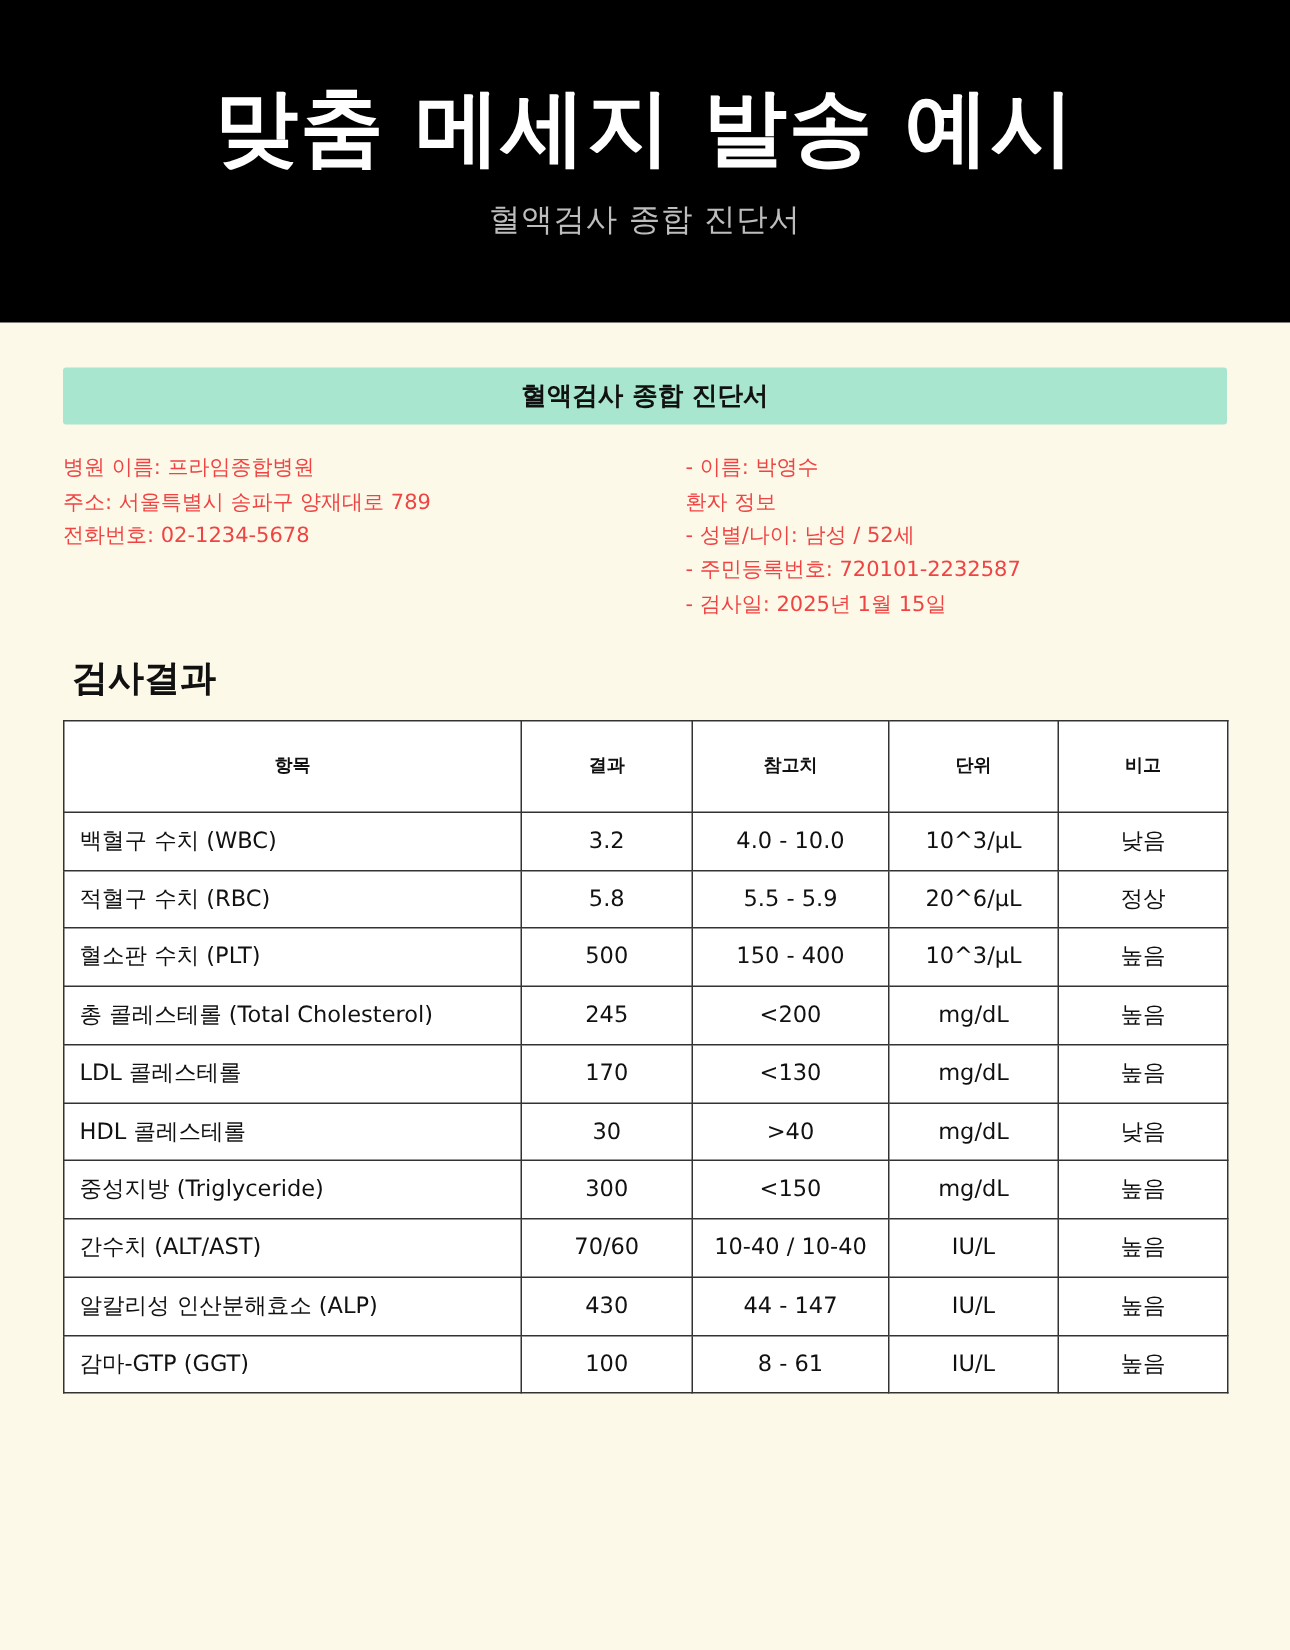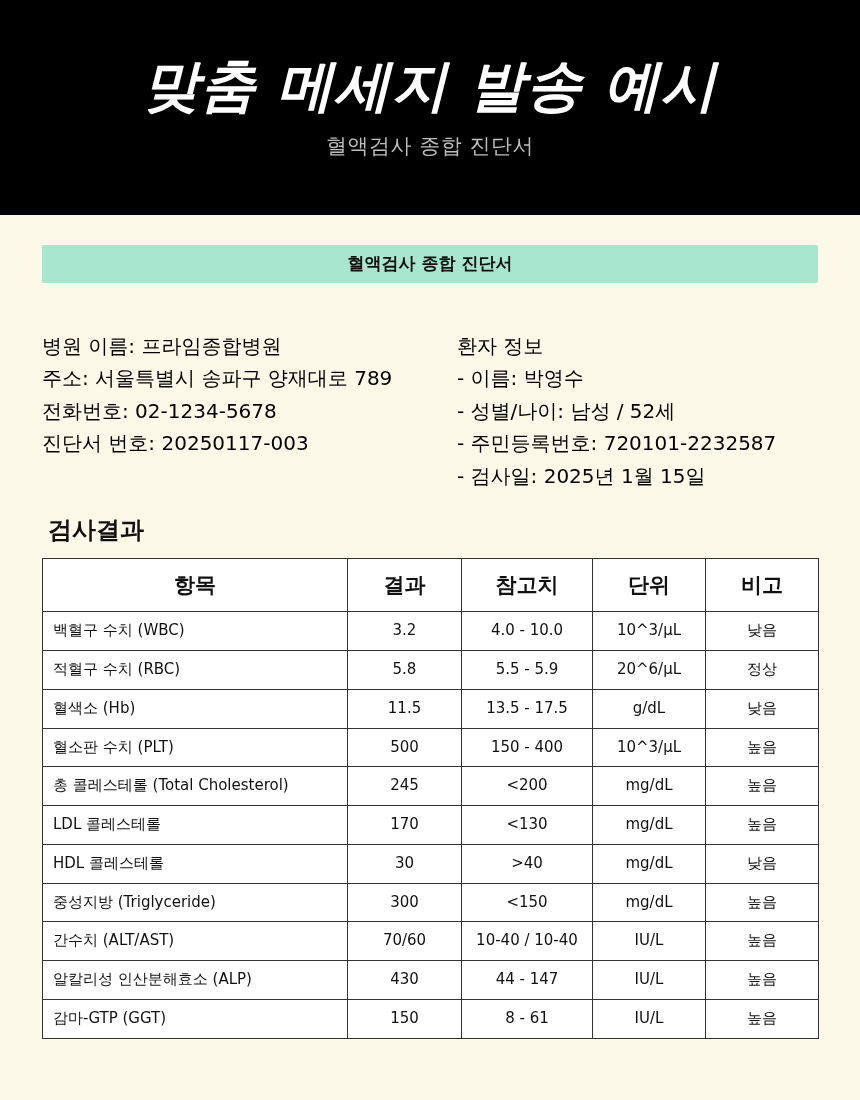--- a/index.html
+++ b/index.html
@@ -26,21 +26,20 @@
     justify-content: center;
   }
   .banner-title {
     color: #ffffff;
     font-size: 56px;
     font-weight: 700;
     letter-spacing: 1px;
     line-height: 1.1;
     margin: 0 0 16px 0;
     text-align: right;
-    font-style: italic;
   }
   .banner-subtitle {
     color: #bdbdbd;
     font-size: 21px;
     font-weight: 400;
     margin: 0;
     text-align: center;
     letter-spacing: 0.5px;
   }
 
@@ -57,24 +56,23 @@
     color: #111;
     padding: 7px 0 8px 0;
     border-radius: 2px;
   }
 
   .info-row {
     display: flex;
     margin-top: 18px;
   }
   .info-col {
-    font-size: 20px;
+    font-size: 14px;
     line-height: 1.62;
-    color: #000000;
-    margin-top: 29px;
+    color: #ef4444;
   }
   .info-col.left { width: 415px; }
   .info-col.right { flex: 1; }
   .info-col div { white-space: nowrap; }
 
   .section-title {
     font-size: 24px;
     font-weight: 700;
     color: #111;
     margin: 22px 0 12px 6px;
@@ -92,23 +90,23 @@
     border: 1px solid #333;
     font-size: 15px;
     color: #111;
     padding: 8px 6px;
     text-align: center;
     vertical-align: middle;
     line-height: 1.45;
   }
   table.results th {
     font-weight: 700;
-    font-size: 21px;
+    font-size: 12px;
     background: #ffffff;
-    padding: 11px 6px;
+    padding: 21px 6px;
   }
   table.results td.item {
     text-align: left;
     padding-left: 10px;
     margin-top: 22px;
   }
   col.c-item   { width: 305px; }
   col.c-result { width: 114px; }
   col.c-ref    { width: 131px; }
   col.c-unit   { width: 113px; }
@@ -124,25 +122,24 @@
 
 <div class="doc">
 
   <div class="doc-title-bar">혈액검사 종합 진단서</div>
 
   <div class="info-row">
     <div class="info-col left">
       <div>병원 이름: 프라임종합병원</div>
       <div>주소: 서울특별시 송파구 양재대로 789</div>
       <div>전화번호: 02-1234-5678</div>
-      <div>진단서 번호: 20250117-003</div>
     </div>
     <div class="info-col right">
+      <div>- 이름: 박영수</div>
       <div>환자 정보</div>
-      <div>- 이름: 박영수</div>
       <div>- 성별/나이: 남성 / 52세</div>
       <div>- 주민등록번호: 720101-2232587</div>
       <div>- 검사일: 2025년 1월 15일</div>
     </div>
   </div>
 
   <div class="section-title">검사결과</div>
 
   <table class="results">
     <colgroup>
@@ -170,27 +167,20 @@
           <td>낮음</td>
         </tr>
         <tr>
           <td class="item">적혈구 수치 (RBC)</td>
           <td>5.8</td>
           <td>5.5 - 5.9</td>
           <td>20^6/μL</td>
           <td>정상</td>
         </tr>
         <tr>
-          <td class="item">혈색소 (Hb)</td>
-          <td>11.5</td>
-          <td>13.5 - 17.5</td>
-          <td>g/dL</td>
-          <td>낮음</td>
-        </tr>
-        <tr>
           <td class="item">혈소판 수치 (PLT)</td>
           <td>500</td>
           <td>150 - 400</td>
           <td>10^3/μL</td>
           <td>높음</td>
         </tr>
         <tr>
           <td class="item">총 콜레스테롤 (Total Cholesterol)</td>
           <td>245</td>
           <td>&lt;200</td>
@@ -227,21 +217,21 @@
         </tr>
         <tr>
           <td class="item">알칼리성 인산분해효소 (ALP)</td>
           <td>430</td>
           <td>44 - 147</td>
           <td>IU/L</td>
           <td>높음</td>
         </tr>
         <tr>
           <td class="item">감마-GTP (GGT)</td>
-          <td>150</td>
+          <td>100</td>
           <td>8 - 61</td>
           <td>IU/L</td>
           <td>높음</td>
         </tr>
       </tbody>
   </table>
 
 </div>
 
 </body></html>

